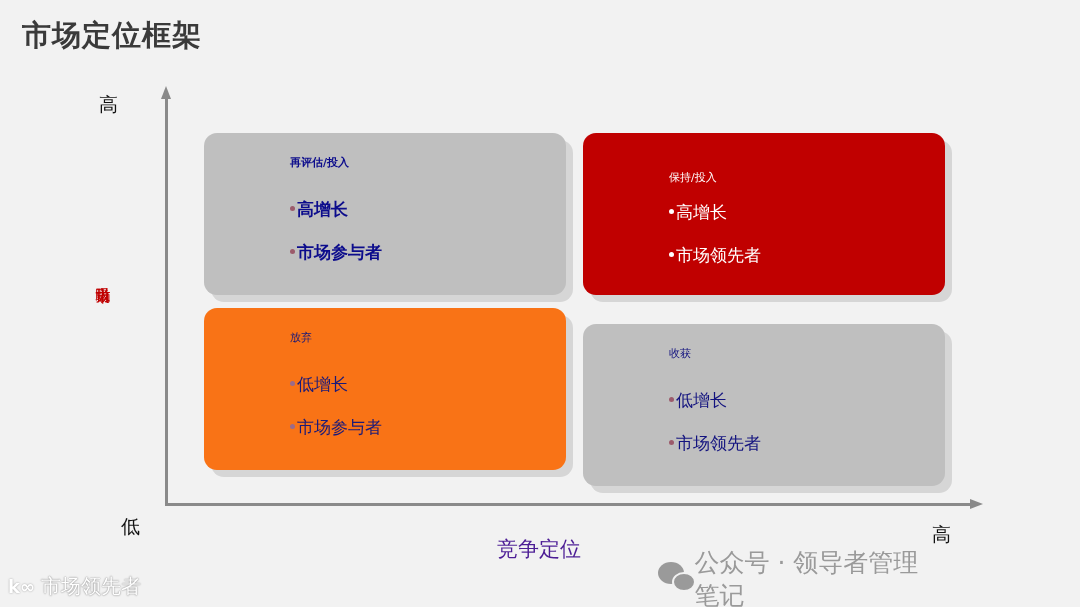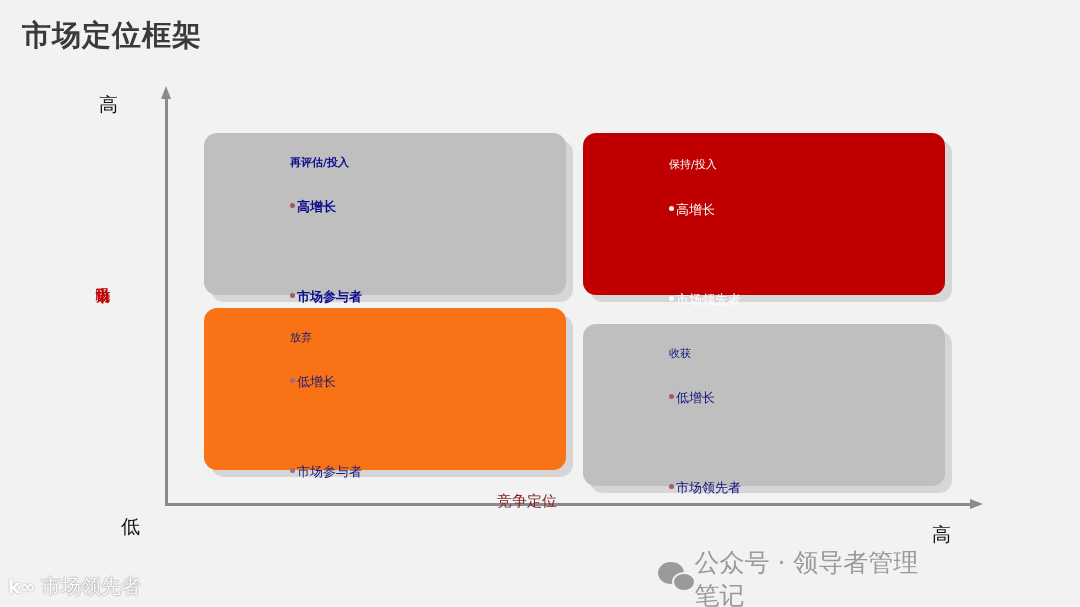--- a/index.html
+++ b/index.html
@@ -14,22 +14,22 @@
       font-size: 29px; font-weight: bold; color: #3a3a3a;
       letter-spacing: 1px;
     }
     .axis-label {
       position: absolute; font-size: 19px; color: #111;
     }
     .y-high { left: 99px; top: 92px; }
     .x-low { left: 121px; top: 514px; }
     .x-high { left: 932px; top: 522px; }
     .x-title {
-      position: absolute; left: 497px; top: 492px;
-      font-size: 15px; color: #7f1d1d;
+      position: absolute; left: 497px; top: 535px;
+      font-size: 21px; color: #4c1d95;
     }
     .y-title {
       position: absolute; left: 93px; top: 276px;
       font-size: 15px; color: #c00000;
       writing-mode: vertical-rl;
       letter-spacing: 0px;
     }
     .y-axis {
       position: absolute; left: 165px; top: 96px; width: 3px; height: 410px;
       background: #8a8a8a;
@@ -53,36 +53,36 @@
       box-shadow: 7px 7px 0 #d6d6d6;
     }
     .q-tl { left: 204px; top: 133px; background: #bfbfbf; }
     .q-tr { left: 583px; top: 133px; background: #c00000; }
     .q-bl { left: 204px; top: 308px; background: #f97316; }
     .q-br { left: 583px; top: 324px; background: #bfbfbf; }
     .q-head {
       position: absolute; left: 86px; top: 22px; font-size: 11px;
     }
     .q-item {
-      position: absolute; left: 86px; font-size: 13px; white-space: nowrap;
+      position: absolute; left: 86px; font-size: 17px; white-space: nowrap;
     }
     .q-item.i1 { top: 65px; }
-    .q-item.i2 { top: 108px; margin-top: 47px; }
+    .q-item.i2 { top: 108px; }
     .bullet {
       display: inline-block; width: 5px; height: 5px; border-radius: 50%;
       background: #9c5b6b; margin-right: 2px; vertical-align: middle;
       position: relative; top: -2px;
     }
     .q-tl .q-head, .q-tl .q-item { color: #0c0c8c; font-weight: bold; }
     .q-tr .q-head, .q-tr .q-item { color: #ffffff; }
     .q-tr .bullet { background: #ffffff; }
     .q-bl .q-head, .q-bl .q-item { color: #1a1a7a; }
     .q-bl .bullet { background: #9a6b8b; }
     .q-br .q-head, .q-br .q-item { color: #13137f; }
-    .q-tr .q-head { top: 24px; }
+    .q-tr .q-head { top: 37px; }
     .q-tr .q-item.i1 { top: 68px; }
     .q-tr .q-item.i2 { top: 111px; }
     .q-br .q-item, .q-br .q-head { left: 86px; }
     .wm-right {
       position: absolute; left: 658px; top: 546px;
       display: flex; align-items: center; 
       font-size: 25px; color: #9a9a9a;
     }
     .wechat-icon { width: 42px; height: 34px; position: relative; }
     .wechat-icon .b1 {

